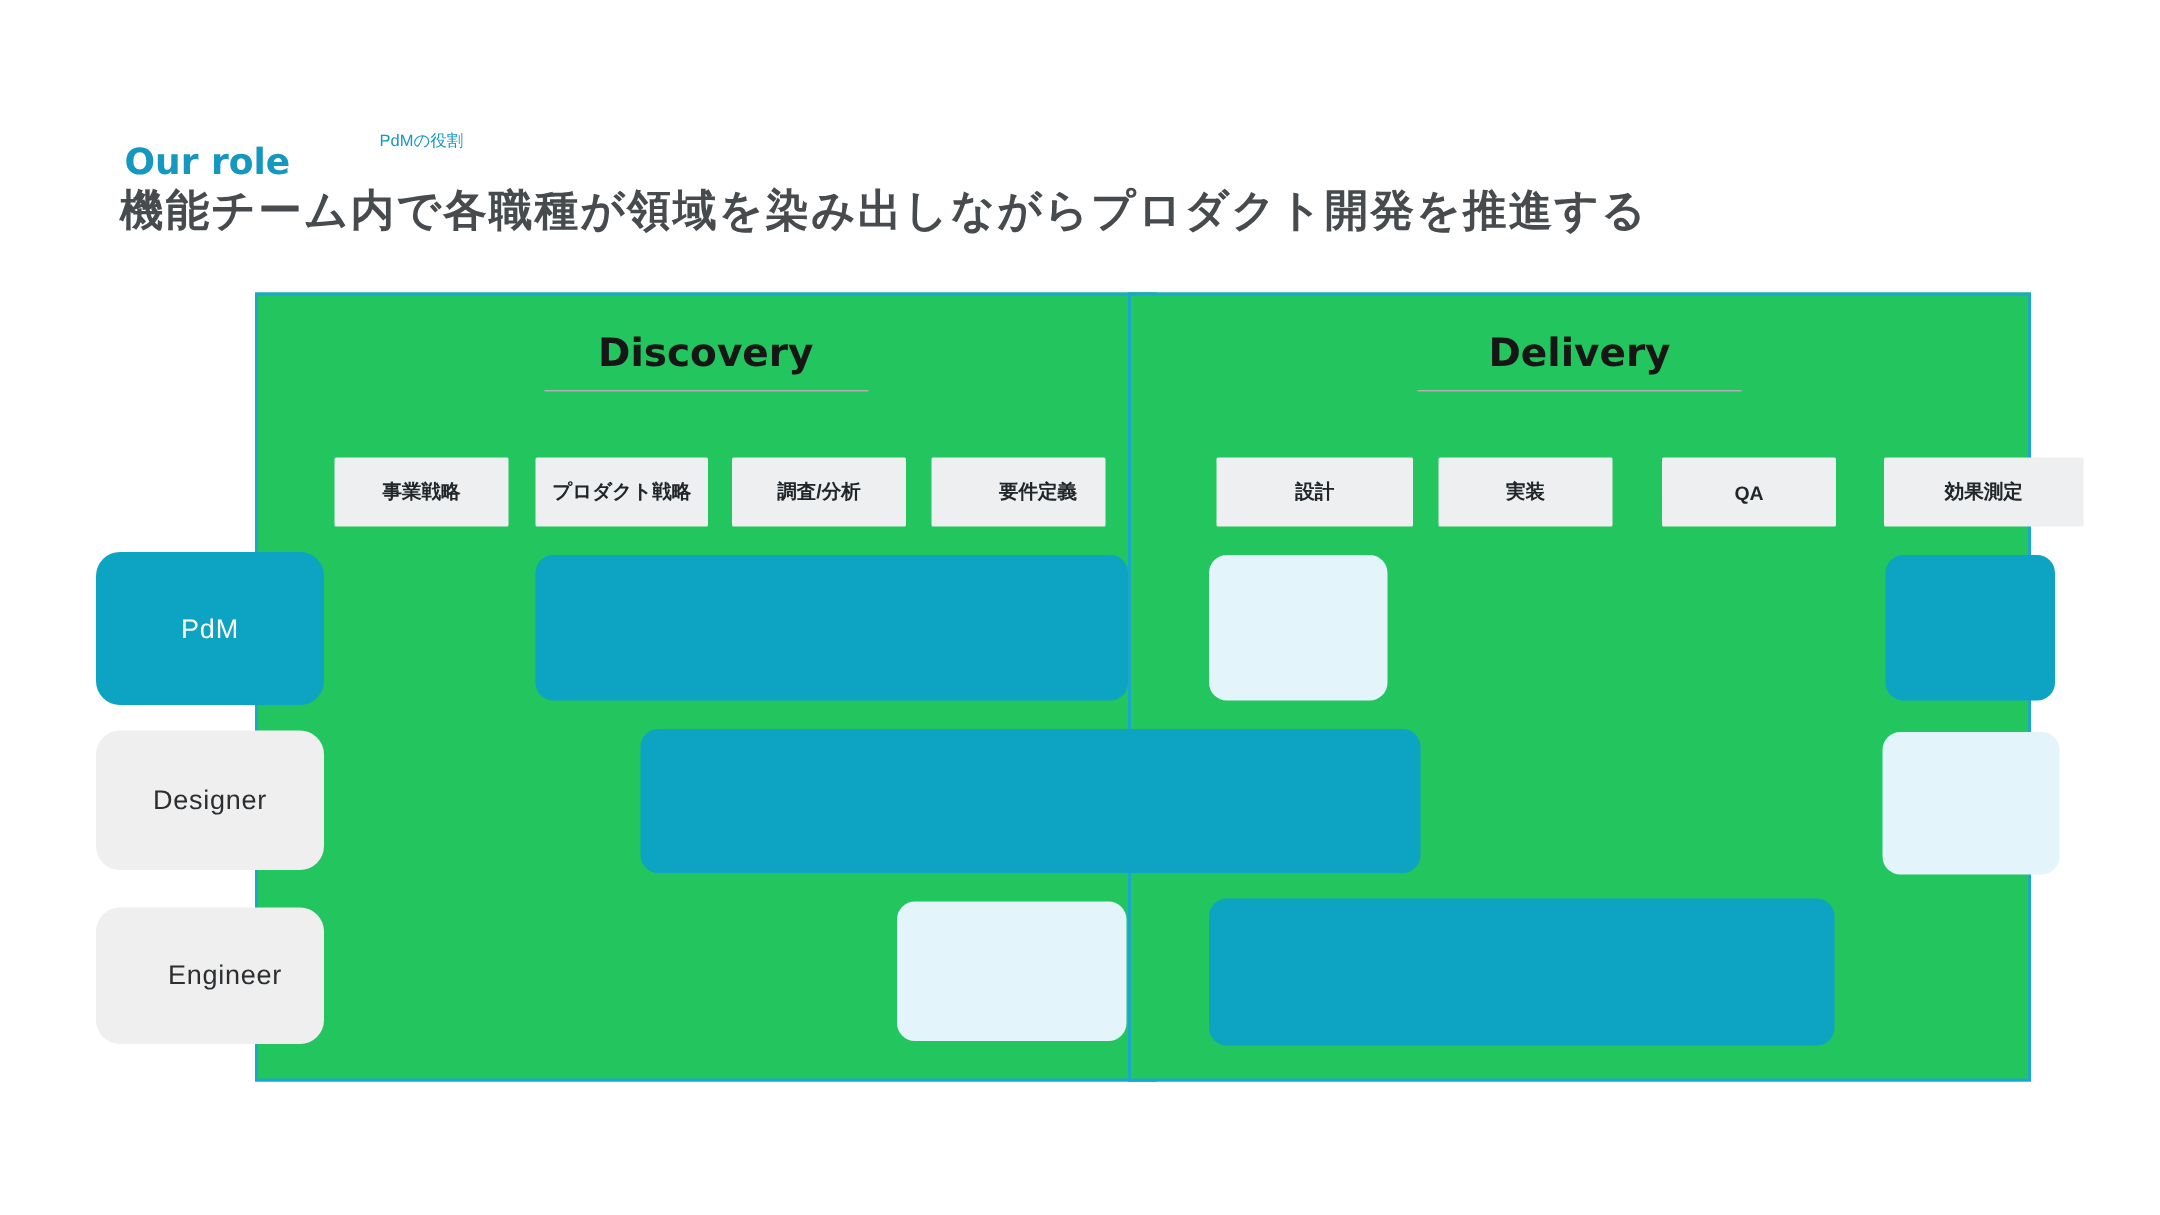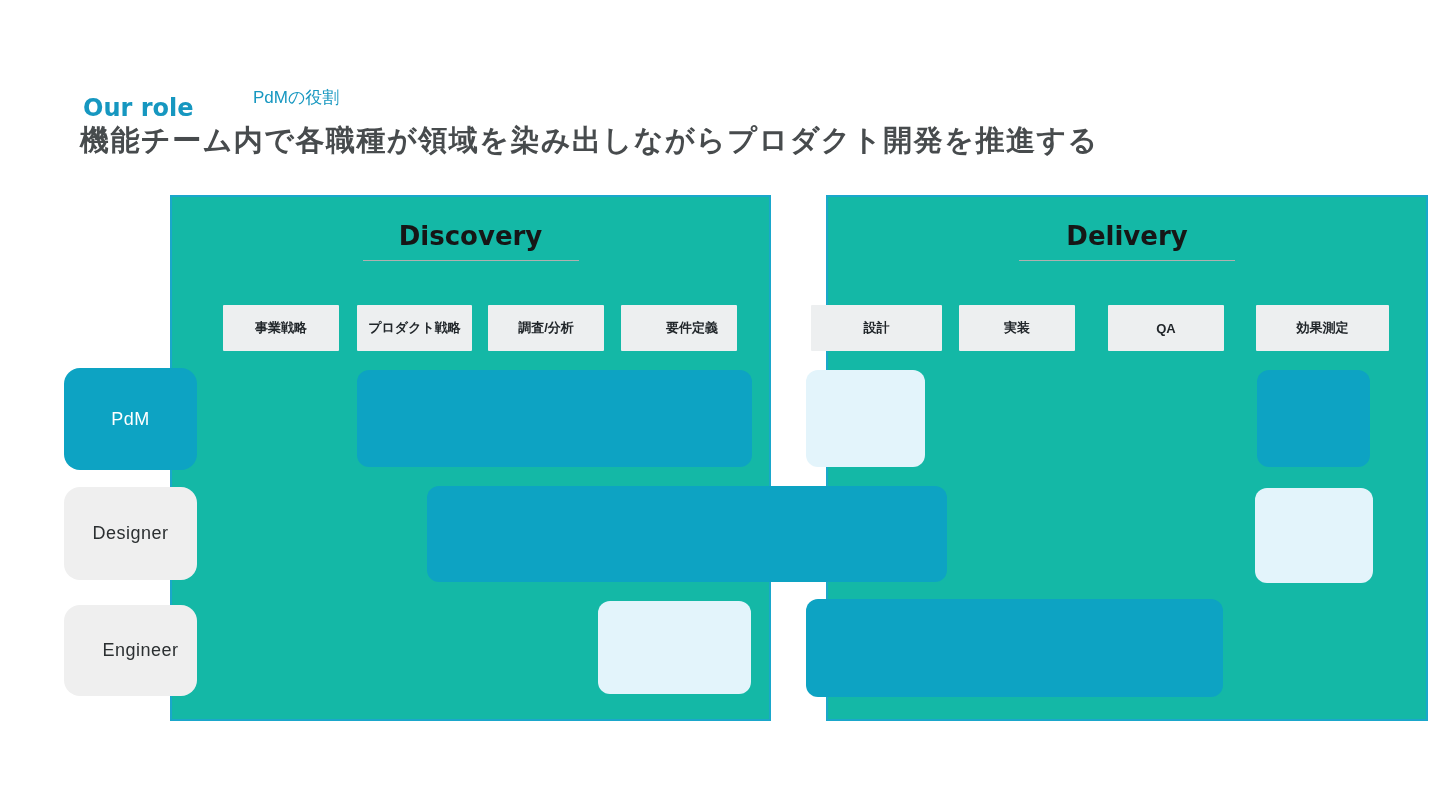--- a/index.html
+++ b/index.html
@@ -20,34 +20,34 @@
     font-family:"Liberation Sans","DejaVu Sans",sans-serif;
     overflow:hidden;
   }
   .eyebrow-en{
     position:absolute;left:83px;top:94px;
     font-size:24px;font-weight:bold;color:var(--accent-text);
     font-family:"DejaVu Sans","Liberation Sans",sans-serif;
   }
   .eyebrow-ja{
     position:absolute;left:253px;top:86px;
-    font-size:17px;color:var(--accent-text);
+    font-size:11px;color:var(--accent-text);
   }
   .slide-title{
     position:absolute;left:80px;top:121px;
     font-size:29px;font-weight:bold;color:var(--title-color);
     letter-spacing:1.5px;white-space:nowrap;
   }
   .panel{
     position:absolute;top:195px;height:526px;
-    background:#14b8a6;border:2px solid var(--panel-border);
+    background:#22c55e;border:2px solid var(--panel-border);
     z-index:1;
   }
   .panel-discovery{left:170px;width:601px;}
-  .panel-delivery{left:826px;width:602px;}
+  .panel-delivery{left:752px;width:602px;}
   .panel-title{
     margin-top:24px;text-align:center;
     font-size:26px;font-weight:bold;color:#161616;
     font-family:"DejaVu Sans","Liberation Sans",sans-serif;
   }
   .panel-underline{
     width:216px;height:1px;background:var(--underline);
     margin:9px auto 0;
   }
   .col-head{
@@ -63,21 +63,21 @@
   .ch-d4{left:621px;width:116px;padding-left:26px;}
   .ch-v1{left:811px;width:131px;}
   .ch-v2{left:959px;width:116px;}
   .ch-v3{left:1108px;width:116px;}
   .ch-v4{left:1256px;width:133px;}
   #bars-layer{position:absolute;left:0;top:0;width:1440px;height:810px;z-index:3;pointer-events:none;}
   .bar{position:absolute;border-radius:12px;}
   .bar-solid{background:var(--accent);}
   .bar-light{background:var(--accent-light);}
   .role{
-    position:absolute;left:64px;width:133px;
+    position:absolute;left:64px;width:152px;
     border-radius:16px;z-index:4;
     display:flex;align-items:center;justify-content:center;
     font-size:18px;letter-spacing:0.5px;
   }
   .role-emph{background:var(--accent);color:#ffffff;}
   .role-plain{background:var(--role-box);color:#2b2f31;}
   .role-pdm{top:368px;height:102px;}
   .role-designer{top:487px;height:93px;}
   .role-engineer{top:605px;height:91px;padding-left:20px;}
 </style>

